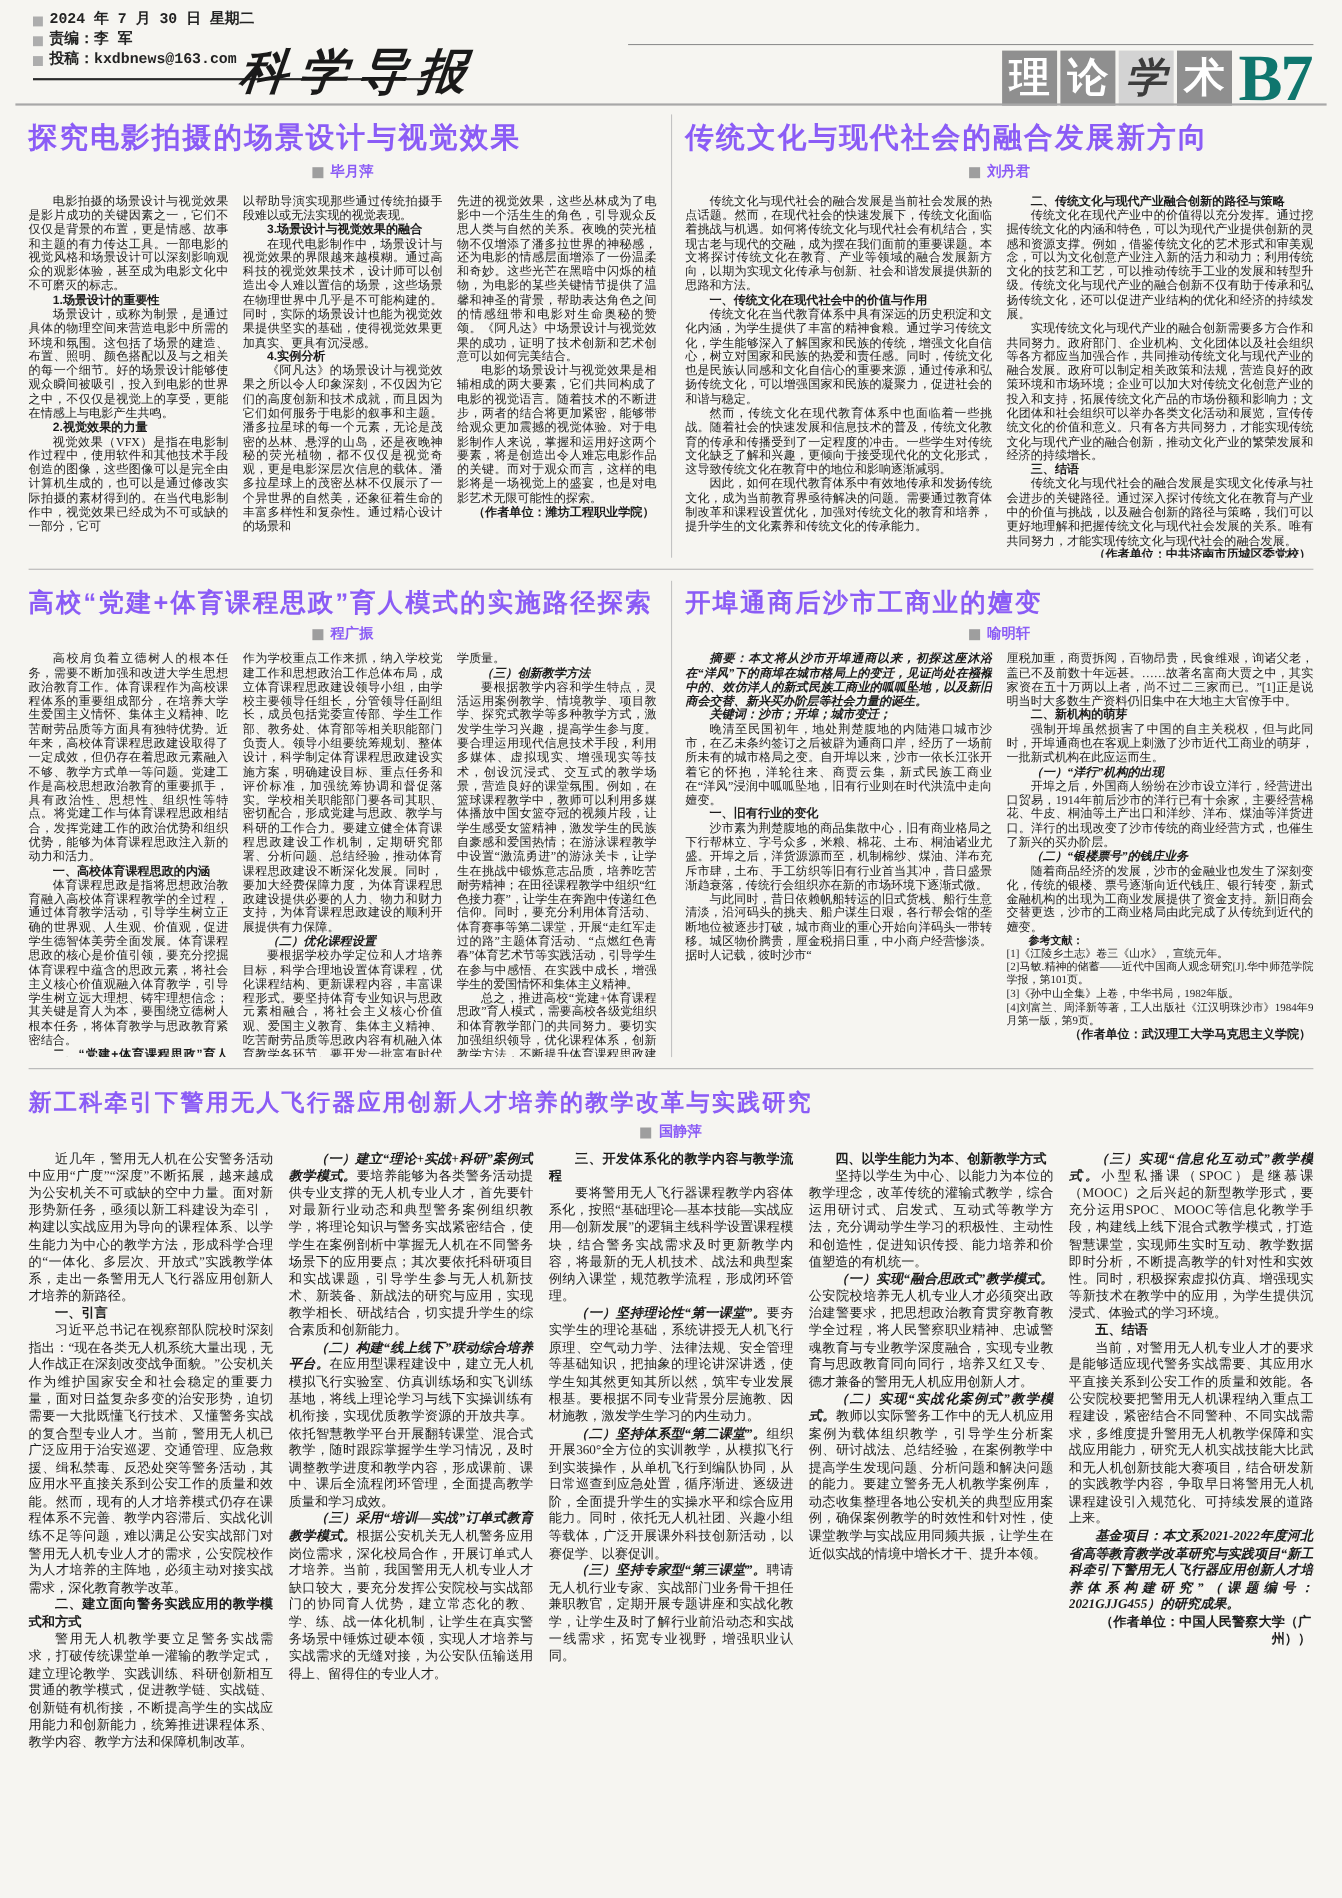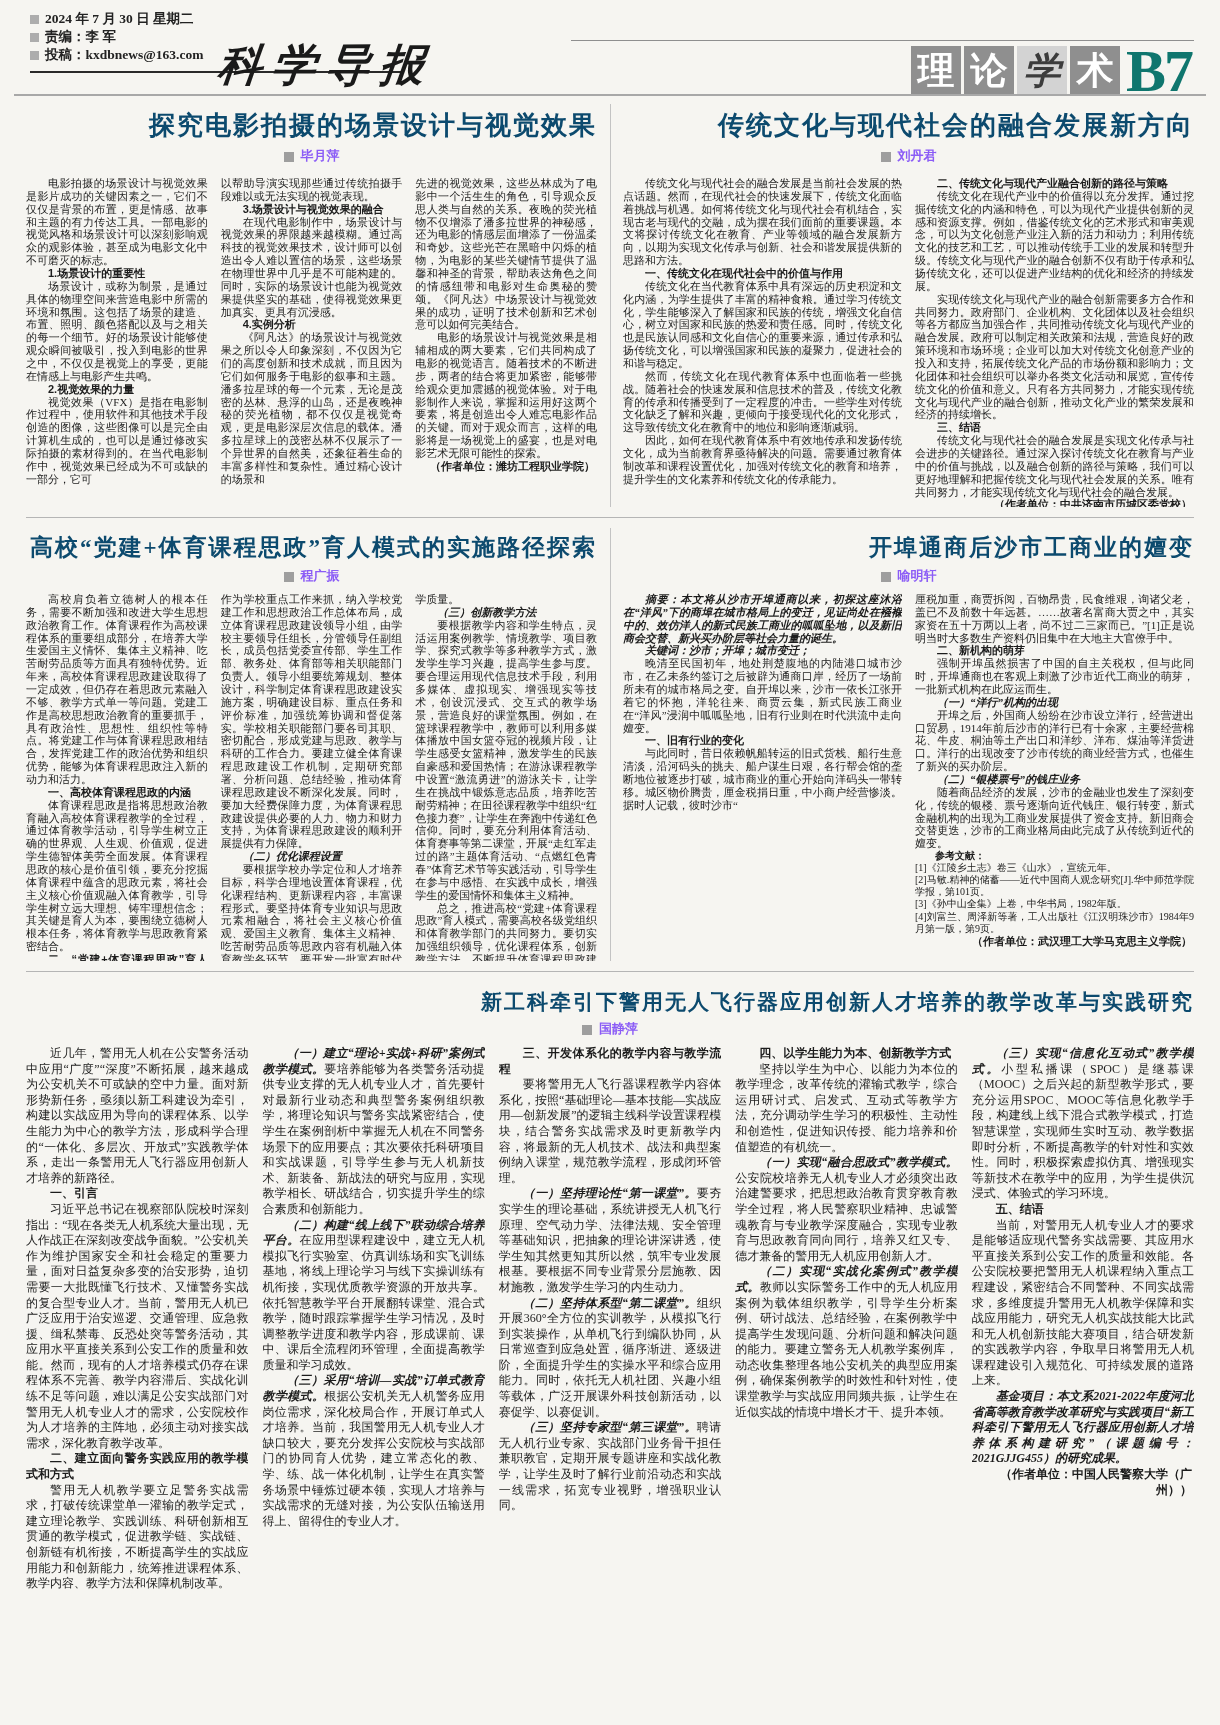--- a/index.html
+++ b/index.html
@@ -7,42 +7,42 @@
     width:1220px;height:1725px;overflow:hidden;
     background:#f6f5f1;color:#1c1c1c;
     font-family:"Liberation Serif","DejaVu Serif",serif;
     position:relative;
   }
   .page{padding:0 26px;position:relative;}
 
   
   header.masthead{position:relative;height:96px;}
   .mh-left{position:absolute;left:4px;top:10px;width:372px;border-bottom:2px solid #2a2a2a;padding-bottom:7px;}
-  .mh-line{font-family:Liberation Serif, serif;font-weight:700;font-size:13.5px;line-height:18px;color:#222;display:flex;align-items:center;}
+  .mh-line{font-family:Liberation Mono, monospace;font-weight:700;font-size:13.5px;line-height:18px;color:#222;display:flex;align-items:center;}
   .sq{display:inline-block;width:9px;height:9px;background:#adadad;margin-right:6px;flex:0 0 auto;}
   .mh-logo{position:absolute;left:170px;top:36px;width:260px;text-align:center;
     font-family:"DejaVu Serif",serif;font-weight:700;font-style:italic;
     font-size:44px;letter-spacing:10px;color:#1a1a1a;transform:skewX(-6deg);}
   .mh-topline{position:absolute;top:40px;left:545px;right:0;height:1px;background:#8f8f8f;}
   .mh-right{position:absolute;right:2px;top:46px;display:flex;align-items:flex-end;}
   .sec-box{width:50px;height:50px;margin-left:3px;background:#8f8f8f;color:#fff;
     font-family:"Liberation Sans",sans-serif;font-weight:700;font-size:37px;
     display:flex;align-items:center;justify-content:center;}
   .sec-box.alt{background:#d3d3d3;color:#3c3c3c;font-family:"DejaVu Serif",serif;font-style:italic;}
   .page-no{font-family:"Liberation Serif",serif;font-weight:700;font-size:60px;line-height:50px;color:#0f766e;margin-left:6px;letter-spacing:-2px;}
   .mh-botline{position:absolute;left:-12px;right:-12px;bottom:0;height:2px;background:#a8a8a8;}
 
   
   .row{display:grid;grid-template-columns:1fr 1fr;column-gap:26px;position:relative;padding:6px 0 8px;}
   .row::after{content:"";position:absolute;left:50%;top:8px;bottom:8px;width:1px;background:#c3c3c3;}
   hr.rule{border:none;border-top:1px solid #b5b5b5;margin:2px 0;}
 
   
-  .art-title{margin:6px 0 2px;text-align:right;font-family:Liberation Serif, serif;
-    font-weight:700;color:#0c4a6e;letter-spacing:2px;}
+  .art-title{margin:6px 0 2px;text-align:left;font-family:Liberation Sans, sans-serif;
+    font-weight:700;color:#8b5cf6;letter-spacing:2px;}
   .row1 .art-title{font-size:26px;}
   .row2 .art-title{font-size:23px;}
   .art5 .art-title{font-size:21px;margin-top:16px;}
   .byline{text-align:center;font-family:"Liberation Sans",sans-serif;font-weight:700;
     font-size:13px;color:#8b5cf6;margin:4px 0 8px;}
   .byline .sq{width:10px;height:10px;background:#9e9e9e;margin-right:7px;vertical-align:middle;display:inline-block;}
 
   .cols{display:flex;gap:13px;}
   .cols5{gap:14px;}
   .col{flex:1 1 0;overflow:hidden;text-align:justify;font-size:11px;line-height:1.17;}
@@ -173,20 +173,21 @@
       </article>
       <article>
         <h2 class="art-title">开埠通商后沙市工商业的嬗变</h2>
         <div class="byline"><span class="sq"></span><span>喻明轩</span></div>
         <div class="cols h368">
             <div class="col">
               <p class="abs">摘要：本文将从沙市开埠通商以来，初探这座沐浴在“洋风”下的商埠在城市格局上的变迁，见证尚处在襁褓中的、效仿洋人的新式民族工商业的呱呱坠地，以及新旧商会交替、新兴买办阶层等社会力量的诞生。</p>
               <p class="kw">关键词：沙市；开埠；城市变迁；</p>
               <p class="p">晚清至民国初年，地处荆楚腹地的内陆港口城市沙市，在乙未条约签订之后被辟为通商口岸，经历了一场前所未有的城市格局之变。自开埠以来，沙市一依长江张开着它的怀抱，洋轮往来、商贾云集，新式民族工商业在“洋风”浸润中呱呱坠地，旧有行业则在时代洪流中走向嬗变。</p>
               <p class="h">一、旧有行业的变化</p>
+              <p class="p">沙市素为荆楚腹地的商品集散中心，旧有商业格局之下行帮林立、字号众多，米粮、棉花、土布、桐油诸业尤盛。开埠之后，洋货源源而至，机制棉纱、煤油、洋布充斥市肆，土布、手工纺织等旧有行业首当其冲，昔日盛景渐趋衰落，传统行会组织亦在新的市场环境下逐渐式微。</p>
               <p class="p">与此同时，昔日依赖帆船转运的旧式货栈、船行生意清淡，沿河码头的挑夫、船户谋生日艰，各行帮会馆的垄断地位被逐步打破，城市商业的重心开始向洋码头一带转移。城区物价腾贵，厘金税捐日重，中小商户经营惨淡。据时人记载，彼时沙市“</p>
             </div>
             <div class="col">
               <p class="pc">厘税加重，商贾拆阅，百物昂贵，民食维艰，询诸父老，盖已不及前数十年远甚。……故著名富商大贾之中，其实家资在五十万两以上者，尚不过二三家而已。”[1]正是说明当时大多数生产资料仍旧集中在大地主大官僚手中。</p>
               <p class="h">二、新机构的萌芽</p>
               <p class="p">强制开埠虽然损害了中国的自主关税权，但与此同时，开埠通商也在客观上刺激了沙市近代工商业的萌芽，一批新式机构在此应运而生。</p>
               <p class="k">（一）“洋行”机构的出现</p>
               <p class="p">开埠之后，外国商人纷纷在沙市设立洋行，经营进出口贸易，1914年前后沙市的洋行已有十余家，主要经营棉花、牛皮、桐油等土产出口和洋纱、洋布、煤油等洋货进口。洋行的出现改变了沙市传统的商业经营方式，也催生了新兴的买办阶层。</p>
               <p class="k">（二）“银楼票号”的钱庄业务</p>
               <p class="p">随着商品经济的发展，沙市的金融业也发生了深刻变化，传统的银楼、票号逐渐向近代钱庄、银行转变，新式金融机构的出现为工商业发展提供了资金支持。新旧商会交替更迭，沙市的工商业格局由此完成了从传统到近代的嬗变。</p>

